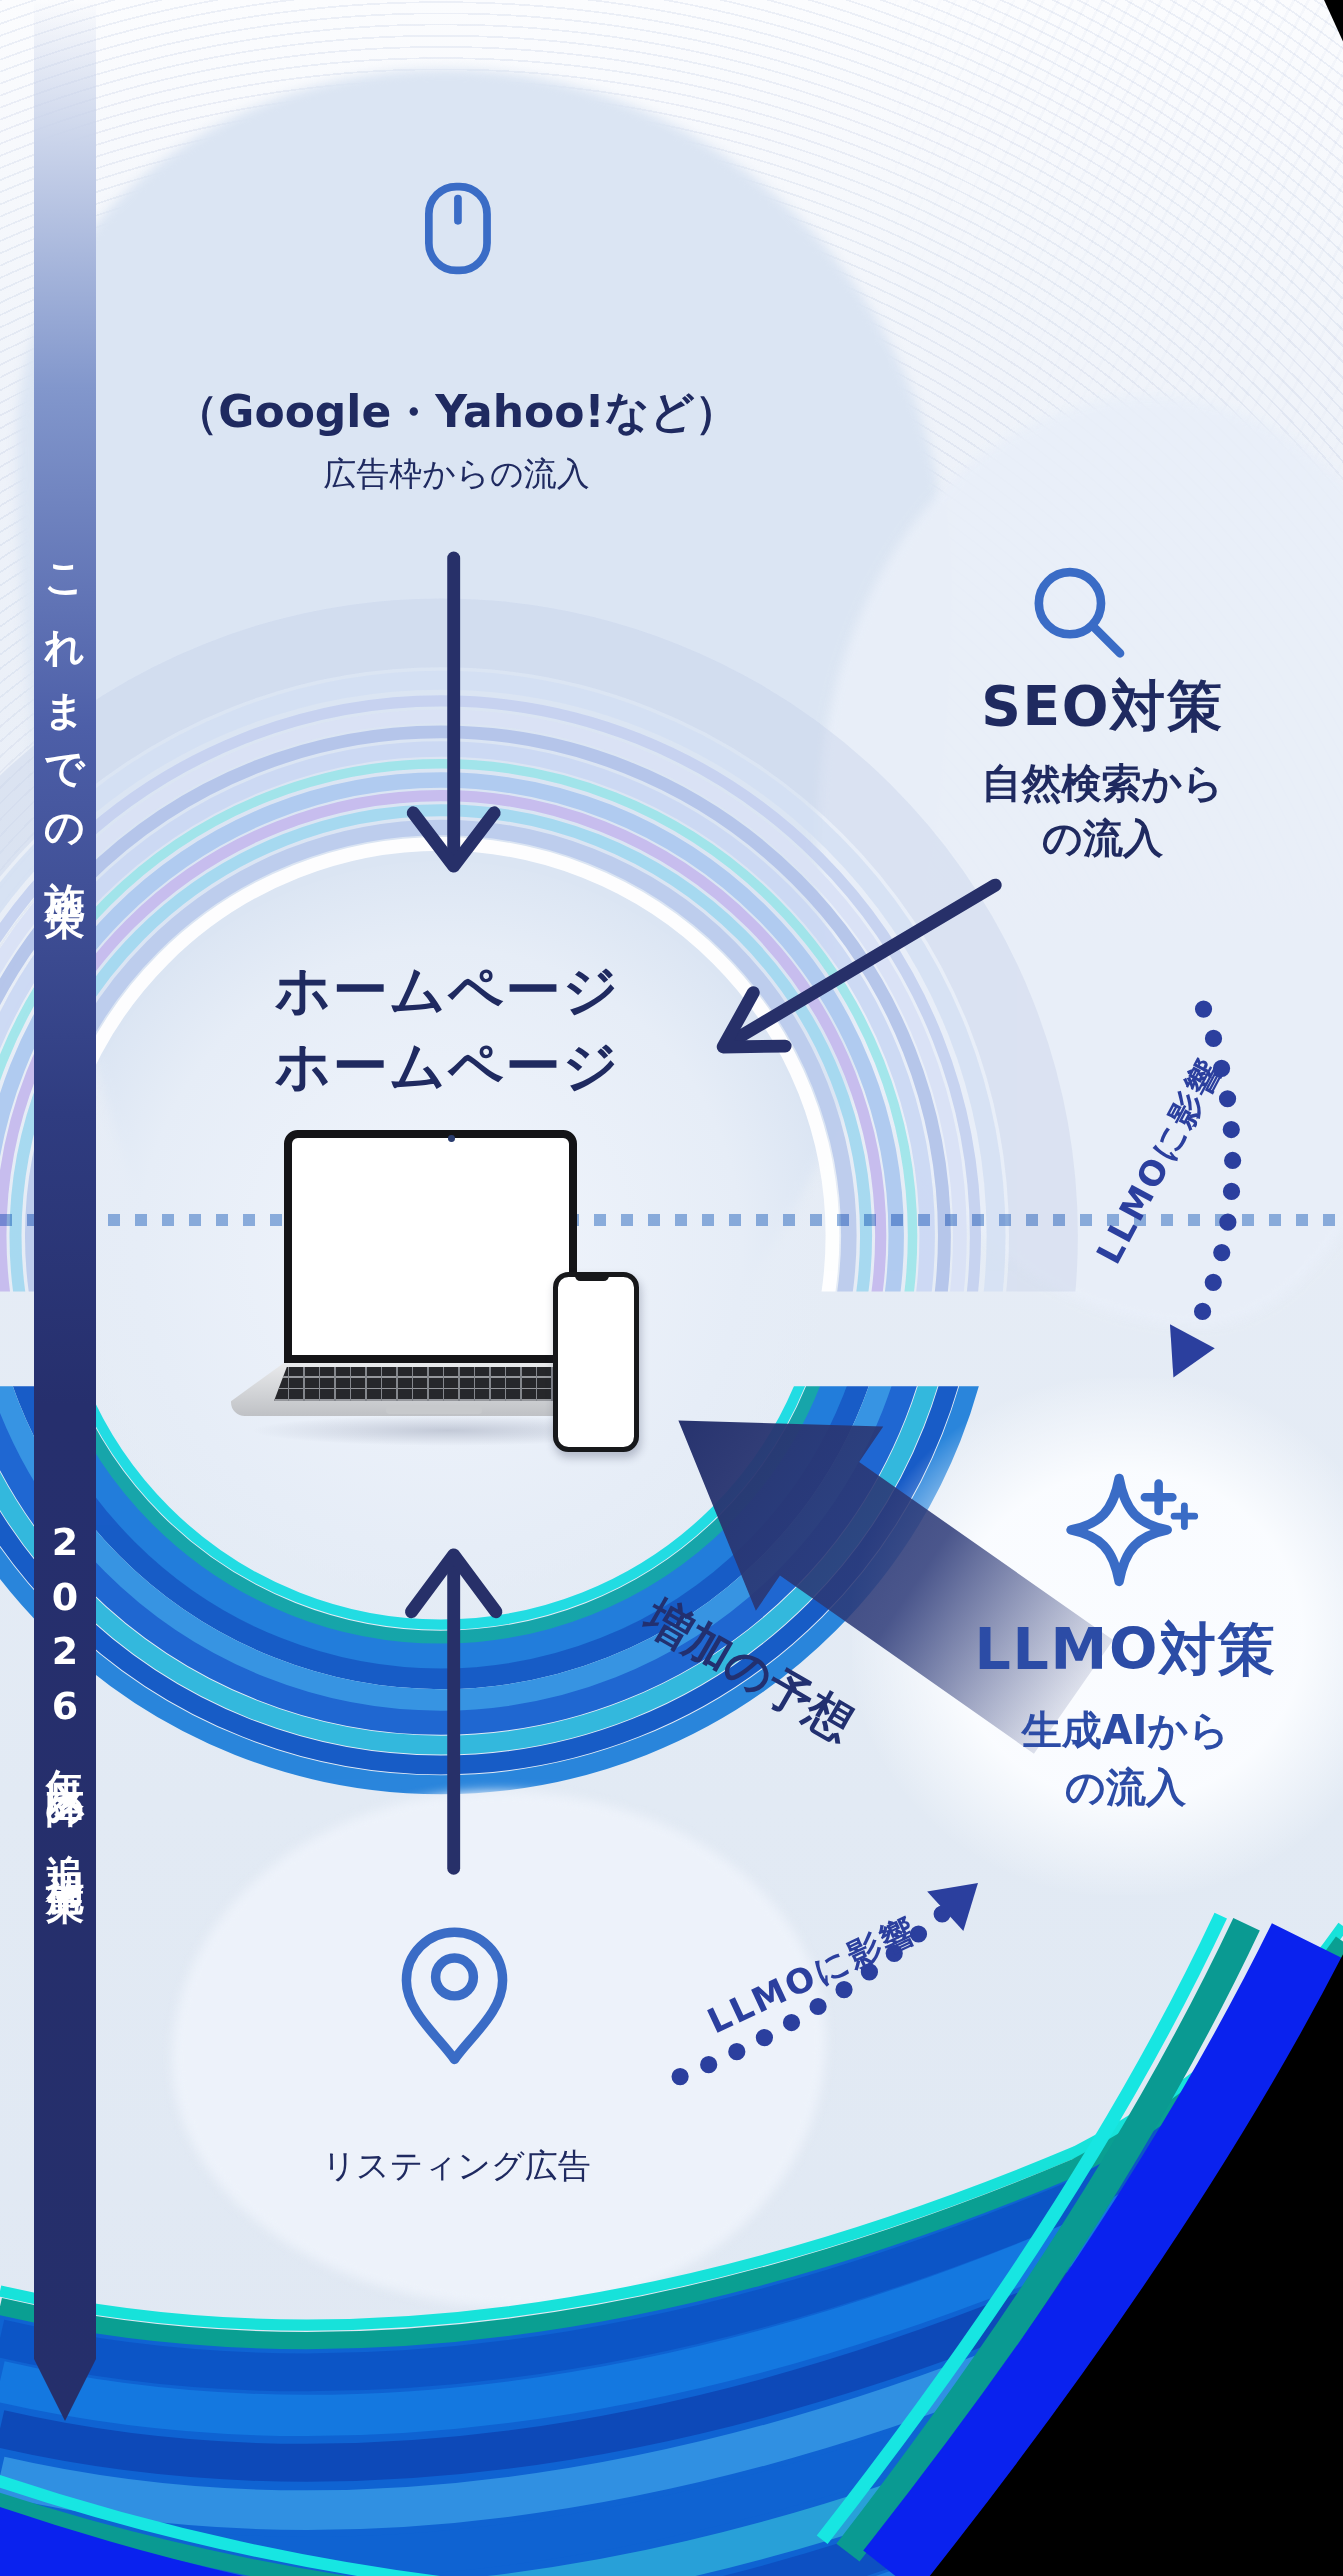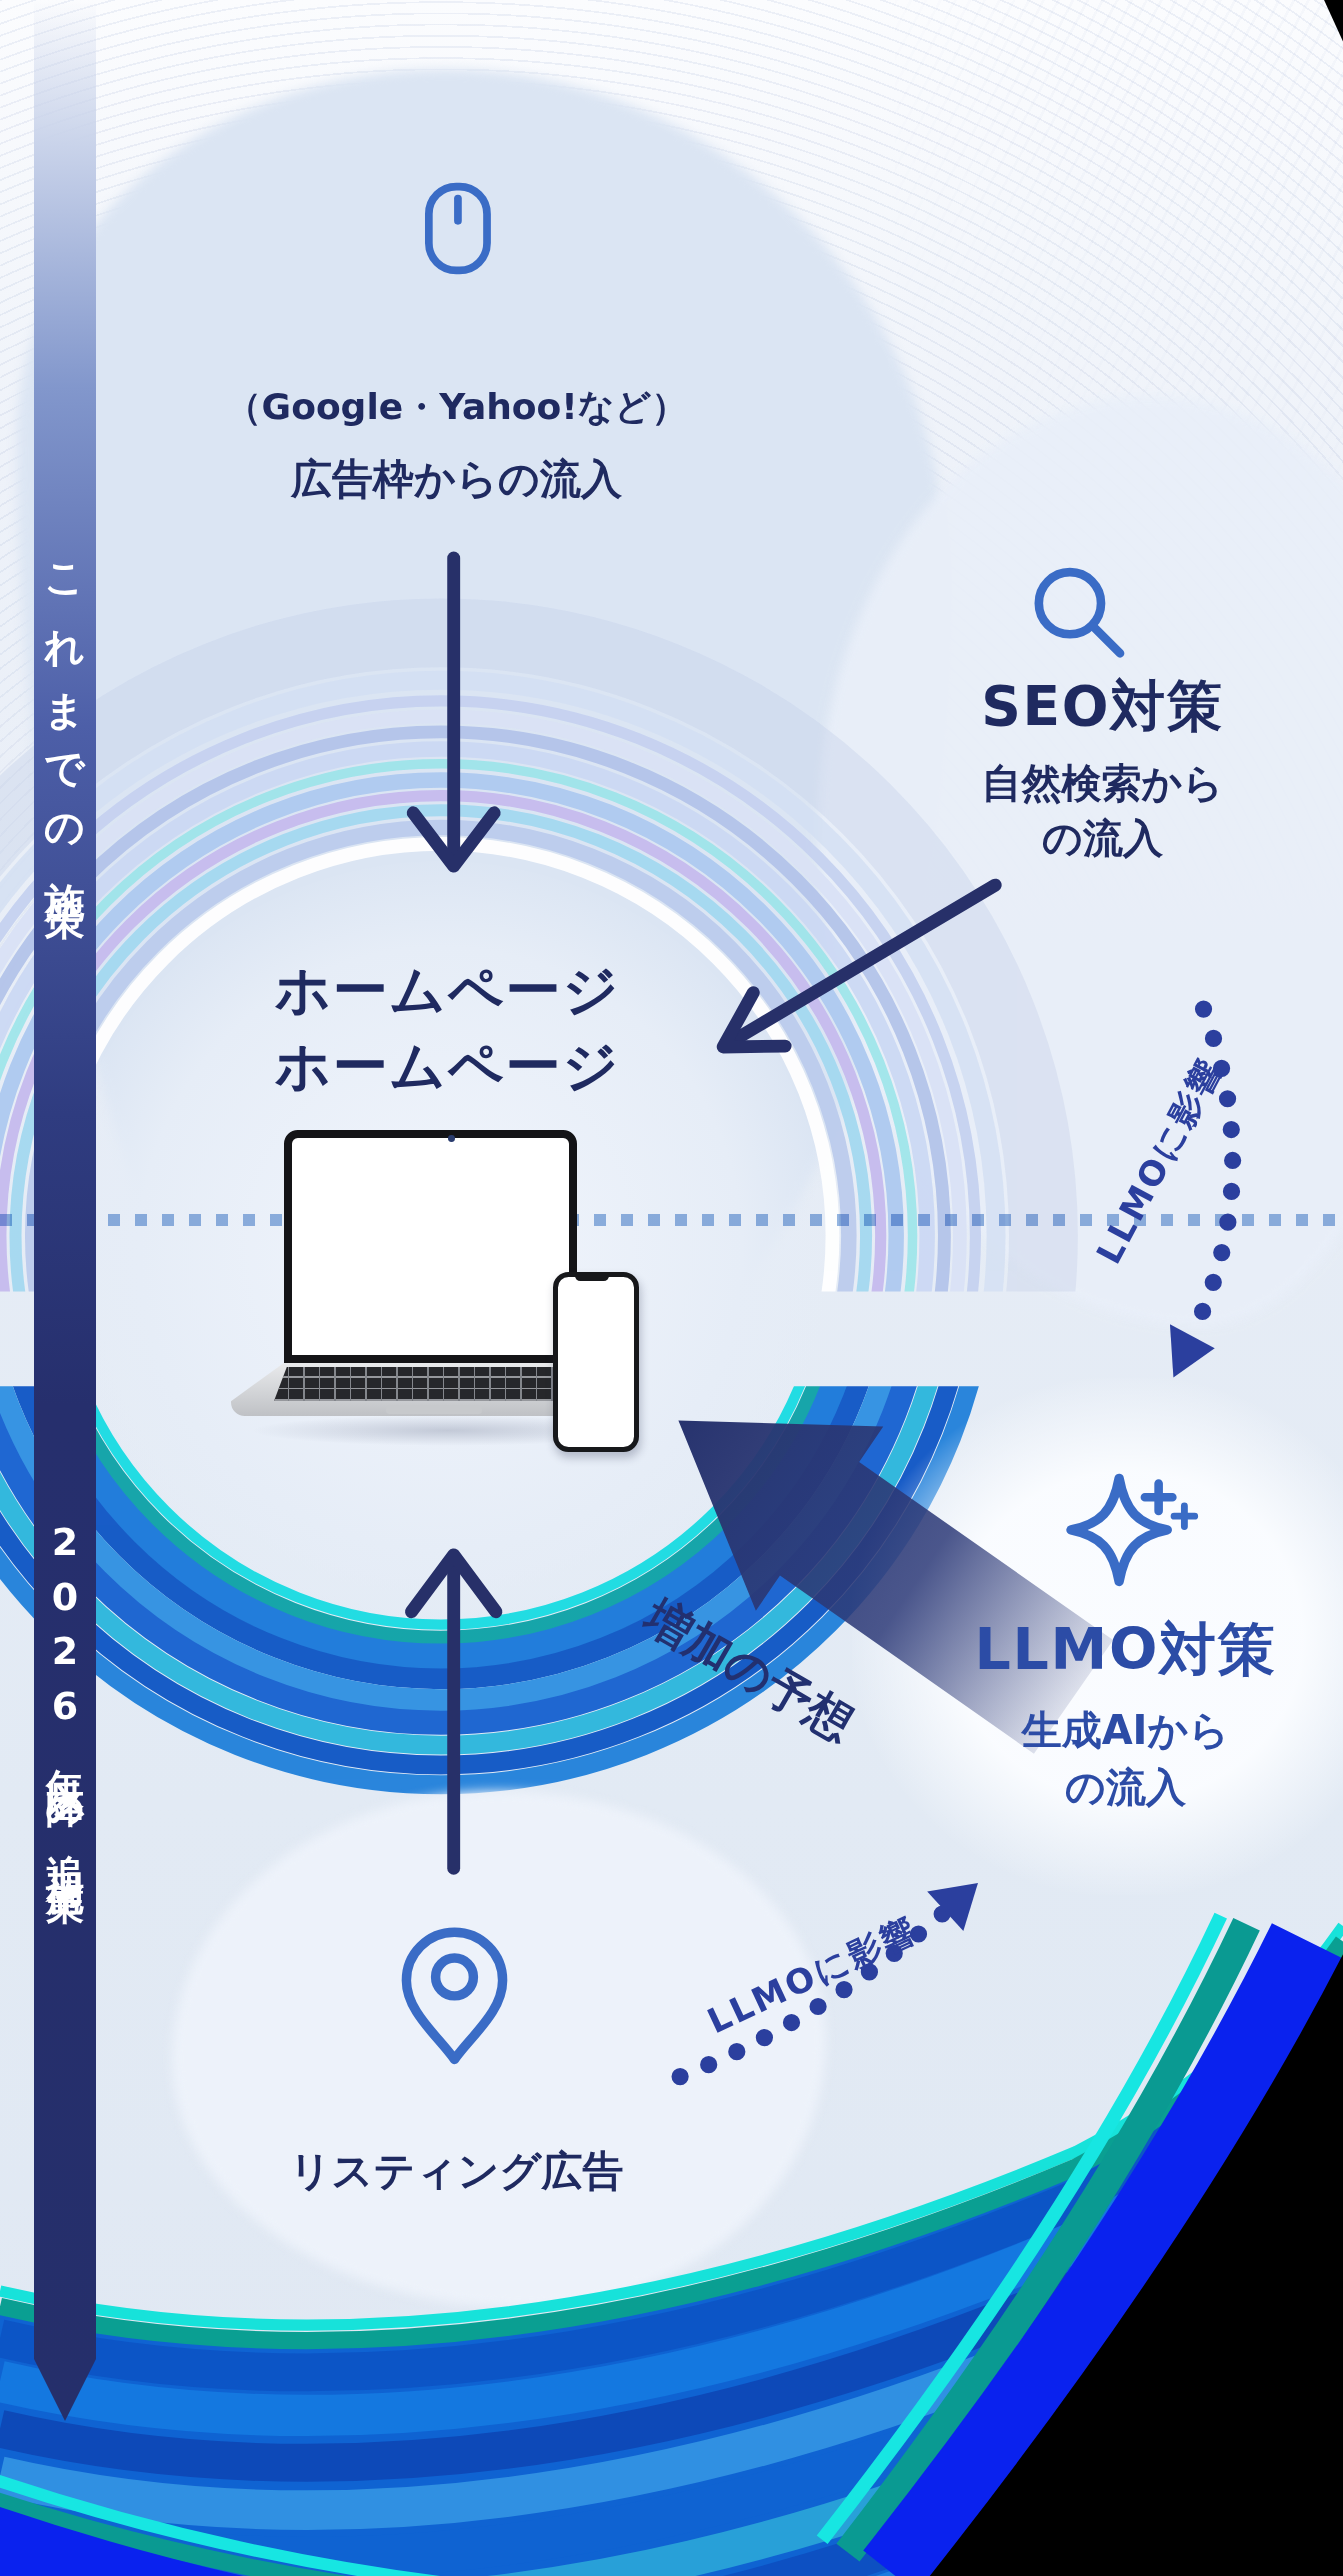--- a/index.html
+++ b/index.html
@@ -41,22 +41,22 @@
   .ribbon-label{color:#ffffff;font-weight:bold;writing-mode:vertical-rl;text-orientation:upright;
     line-height:62px;width:62px;text-align:center;}
   .ribbon-top-label{left:34px;top:538px;font-size:40px;letter-spacing:0.42em;}
   .ribbon-bottom-label{left:34px;top:1520px;font-size:38px;letter-spacing:0.28em;}
   
   .navy{color:#1f2a60;}
   .llmo-blue{color:#2c4ca6;}
   .t-center{text-align:center;}
   .title-lg{font-size:57px;font-weight:bold;letter-spacing:1.7px;}
   .title-md{font-size:55px;font-weight:bold;letter-spacing:1.7px;}
-  .sub{font-size:36px;font-weight:600;}
-  .desc{font-size:41px;font-weight:bold;}
+  .sub{font-size:44px;font-weight:600;}
+  .desc{font-size:33px;font-weight:normal;}
   .desc-sm{font-size:40px;font-weight:bold;}
   .rotated{font-size:46px;font-weight:bold;color:#223070;}
   .influence{font-size:34px;font-weight:bold;color:#2b3f9e;letter-spacing:2.6px;white-space:nowrap;}
   
   .laptop-screen{left:284px;top:1130px;width:277px;height:217px;background:#ffffff;
     border:8.6px solid #141417;border-radius:13.8px 13.8px 0 0;}
   .laptop-cam{left:448px;top:1135px;width:6.9px;height:6.9px;border-radius:50%;background:#2a3c6e;}
   .laptop-deck{left:231px;top:1363px;width:406px;height:53px;
     background:linear-gradient(180deg,#e9eaec 0%,#d2d4d7 55%,#bfc1c5 100%);
     clip-path:polygon(13% 0,87% 0,100% 72%,100% 100%,0 100%,0 72%);

